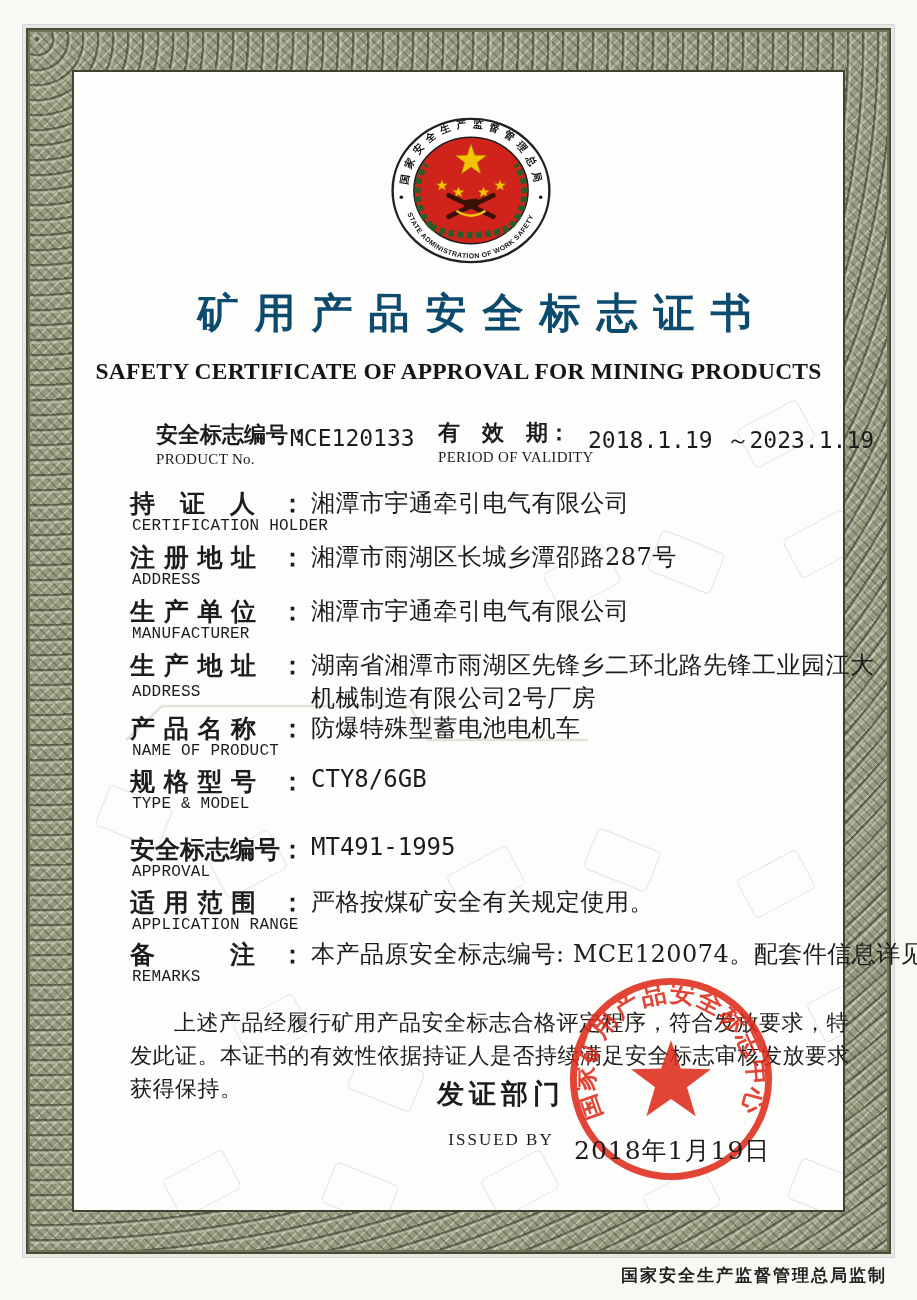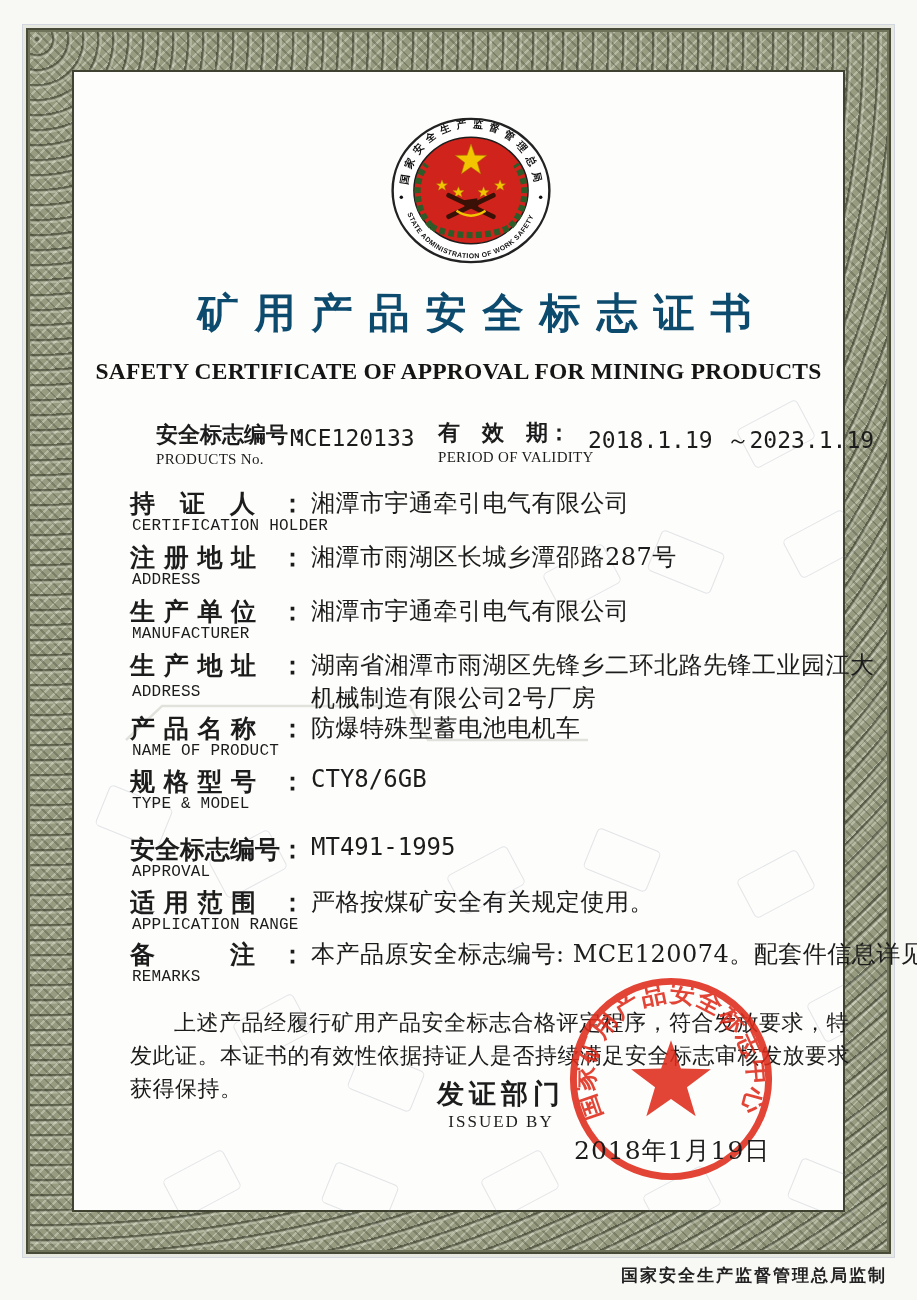--- a/index.html
+++ b/index.html
@@ -67,21 +67,21 @@
     font-family:Liberation Mono, monospace;white-space:nowrap;
   }
   .field.addr2 .sub{top:34px;}
   .statement{
     position:absolute;left:130px;top:1006px;width:730px;
     font-size:22px;line-height:1.5;text-indent:2em;
     font-family:"DejaVu Serif",serif;letter-spacing:.5px;
   }
   .issuer{position:absolute;left:437px;top:1076px;text-align:center;}
   .issuer .zh{font-size:27px;font-weight:bold;letter-spacing:5px;font-family:"DejaVu Serif",serif;text-align:right;}
-  .issuer .en{font-size:17px;letter-spacing:2px;margin-top:0;font-family:"Liberation Serif",serif;}
+  .issuer .en{font-size:17px;letter-spacing:2px;margin-top:18px;font-family:"Liberation Serif",serif;}
   .issue-date{
     position:absolute;left:574px;top:1134px;font-size:25px;
     font-family:"DejaVu Serif",serif;letter-spacing:1px;z-index:4;
   }
   .seal{position:absolute;left:566px;top:974px;opacity:.88;z-index:3;}
   .publisher{
     position:absolute;right:30px;top:1264px;font-size:17px;font-weight:bold;
     letter-spacing:2px;font-family:"DejaVu Serif",serif;color:#222;
   }
 </style>
@@ -152,21 +152,21 @@
       <rect x="78" y="86" width="14" height="9" fill="#3a1106" transform="rotate(-8 85 90)"></rect>
       <path d="M 70,98 Q 85,108 100,98" stroke="#f2c500" stroke-width="2.5" fill="none"></path>
     </g>
   </svg>
 
   <div class="title-zh">矿用产品安全标志证书</div>
   <div class="title-en">SAFETY CERTIFICATE OF APPROVAL FOR MINING PRODUCTS</div>
 
   <div class="hgroup" style="left:156px;top:420px;">
     <span class="zh"><span>安全标志编号</span><span>：</span></span>
-    <span class="en">PRODUCTS No.</span>
+    <span class="en">PRODUCT No.</span>
     <span class="hval" style="left:134px;">MCE120133</span>
   </div>
   <div class="hgroup" style="left:438px;top:418px;">
     <span class="zh"><span>有　效　期</span><span>：</span></span>
     <span class="en">PERIOD OF VALIDITY</span>
     <span class="hval" style="left:150px;top:7px;">2018.1.19 ～2023.1.19</span>
   </div>
 
   <div class="field" style="top:487px;">
     <span class="lbl">持　证　人</span><span class="colon">：</span><span class="val">湘潭市宇通牵引电气有限公司</span>

